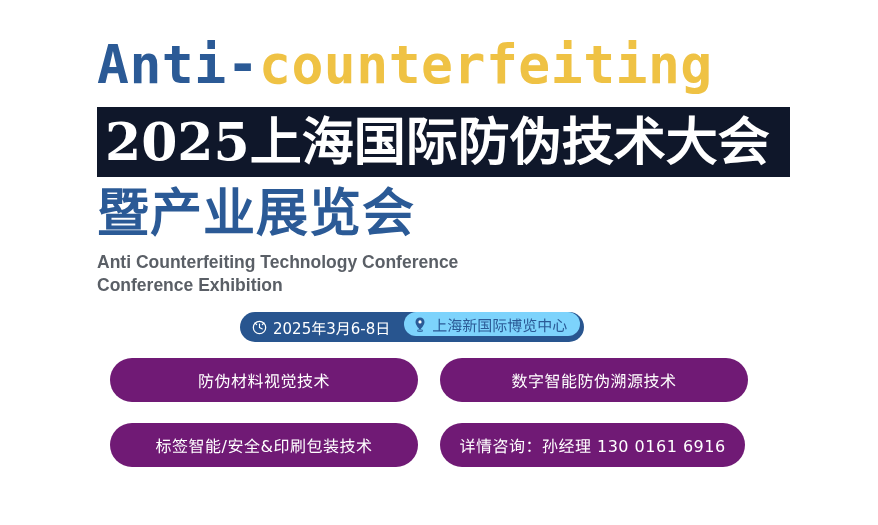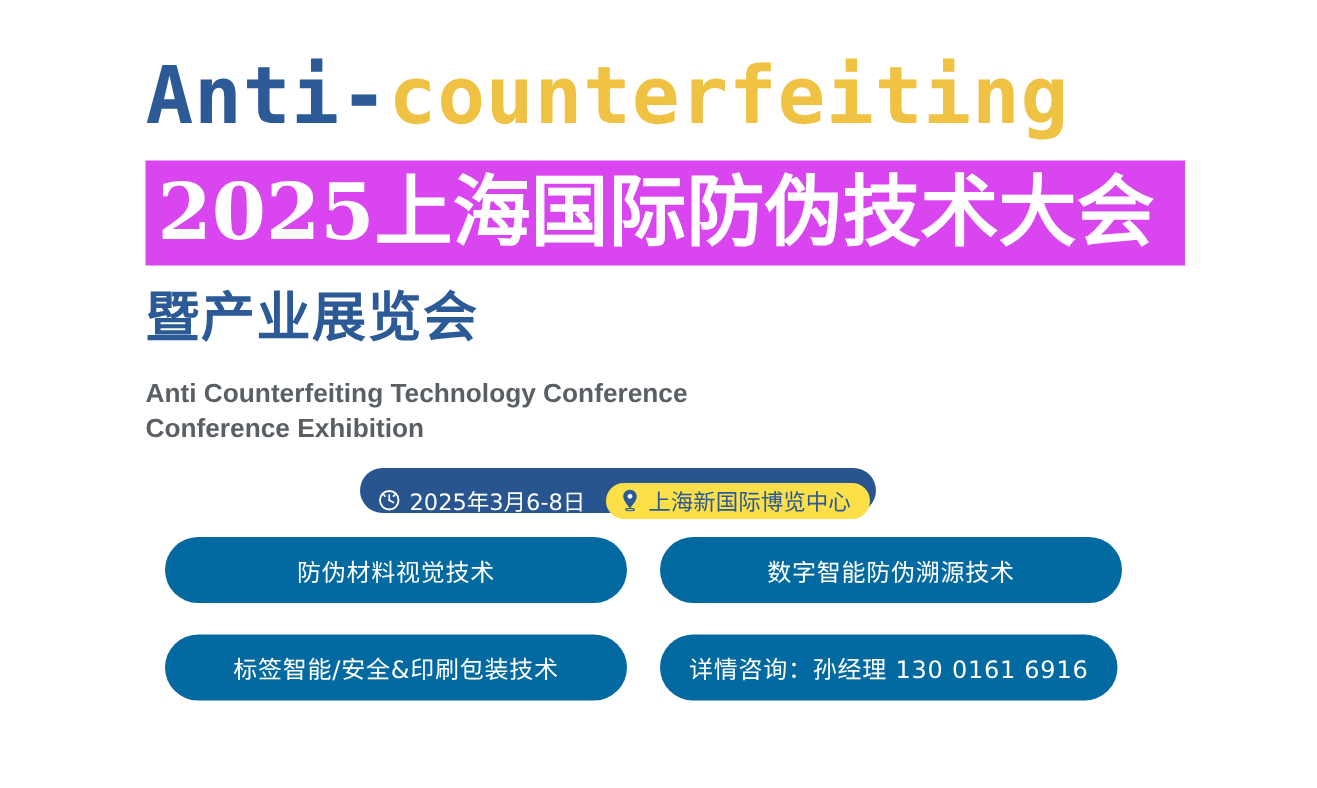--- a/index.html
+++ b/index.html
@@ -42,21 +42,21 @@
   .headline-en .seg-blue { color: #2b5a96; }
   .headline-en .seg-yellow { color: #efc244; }
 
   
   .title-band {
     position: absolute;
     left: 97px;
     top: 107px;
     width: 693px;
     height: 70px;
-    background: #d946ef;
+    background: #0f172a;
     display: flex;
     align-items: flex-end;
     overflow: hidden;
   }
   .title-band .band-text {
     color: #ffffff;
     font-family: "DejaVu Serif", "Liberation Serif", serif;
     font-size: 52px;
     font-weight: 700;
     line-height: 70px;
@@ -65,21 +65,21 @@
     padding-left: 8px;
   }
 
   
   .subtitle-cn {
     position: absolute;
     left: 97px;
     top: 182px;
     color: #2b5a96;
     font-family: "DejaVu Sans", "Liberation Sans", sans-serif;
-    font-size: 36px;
+    font-size: 52px;
     font-weight: 700;
     line-height: 62px;
     white-space: nowrap;
     letter-spacing: 1px;
   }
 
   
   .subtitle-en {
     position: absolute;
     left: 97px;
@@ -95,57 +95,56 @@
 
   
   .info-pill {
     position: absolute;
     left: 240px;
     top: 312px;
     height: 30px;
     background: #28558f;
     border-radius: 15px;
     display: flex;
-    align-items: center;
-    padding: 13px 4px 0 12px;
+    padding: 0 4px 0 12px;
     box-sizing: border-box;
   }
   .info-pill .date-group {
     display: flex;
     align-items: center;
     color: #ffffff;
     font-size: 15px;
     font-weight: 400;
     white-space: nowrap;
     padding-right: 14px;
     font-family: "DejaVu Sans", "Liberation Sans", sans-serif;
   }
   .info-pill .date-group .date-text { padding-left: 6px; }
 
   .venue-chip {
     display: flex;
     align-items: center;
     height: 24px;
-    background: #fde047;
+    background: #7dd3fc;
     border-radius: 12px;
     padding: 0 13px 0 10px;
     color: #2b5a96;
     font-size: 15px;
     white-space: nowrap;
     font-family: "DejaVu Sans", "Liberation Sans", sans-serif;
   }
   .venue-chip .venue-text { padding-left: 6px; }
 
   .icon-clock { display: block; width: 15px; height: 15px; }
   .icon-pin   { display: block; width: 12px; height: 15px; }
 
   
   .btn {
     position: absolute;
-    background: #0369a1;
+    background: #701a75;
     border-radius: 26px;
     color: #ffffff;
     display: flex;
     align-items: center;
     justify-content: center;
     font-family: "DejaVu Sans", "Liberation Sans", sans-serif;
     font-size: 16px;
     font-weight: 400;
     white-space: nowrap;
     box-sizing: border-box;

